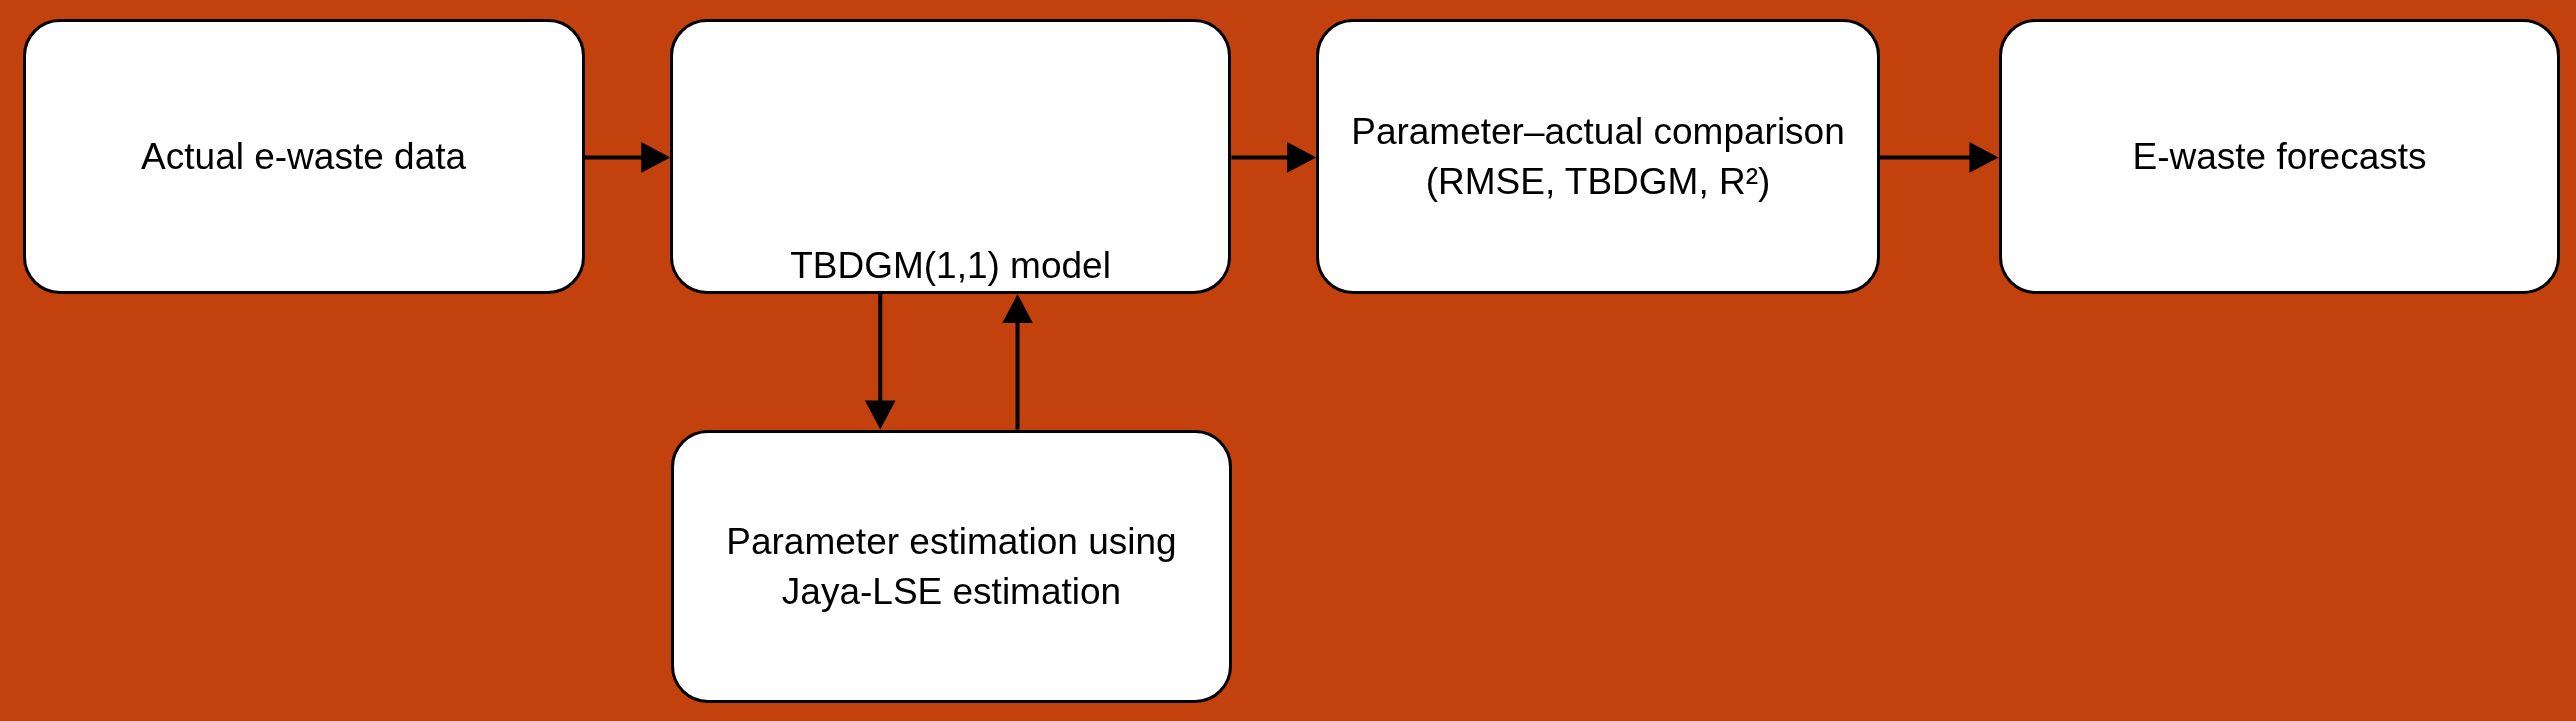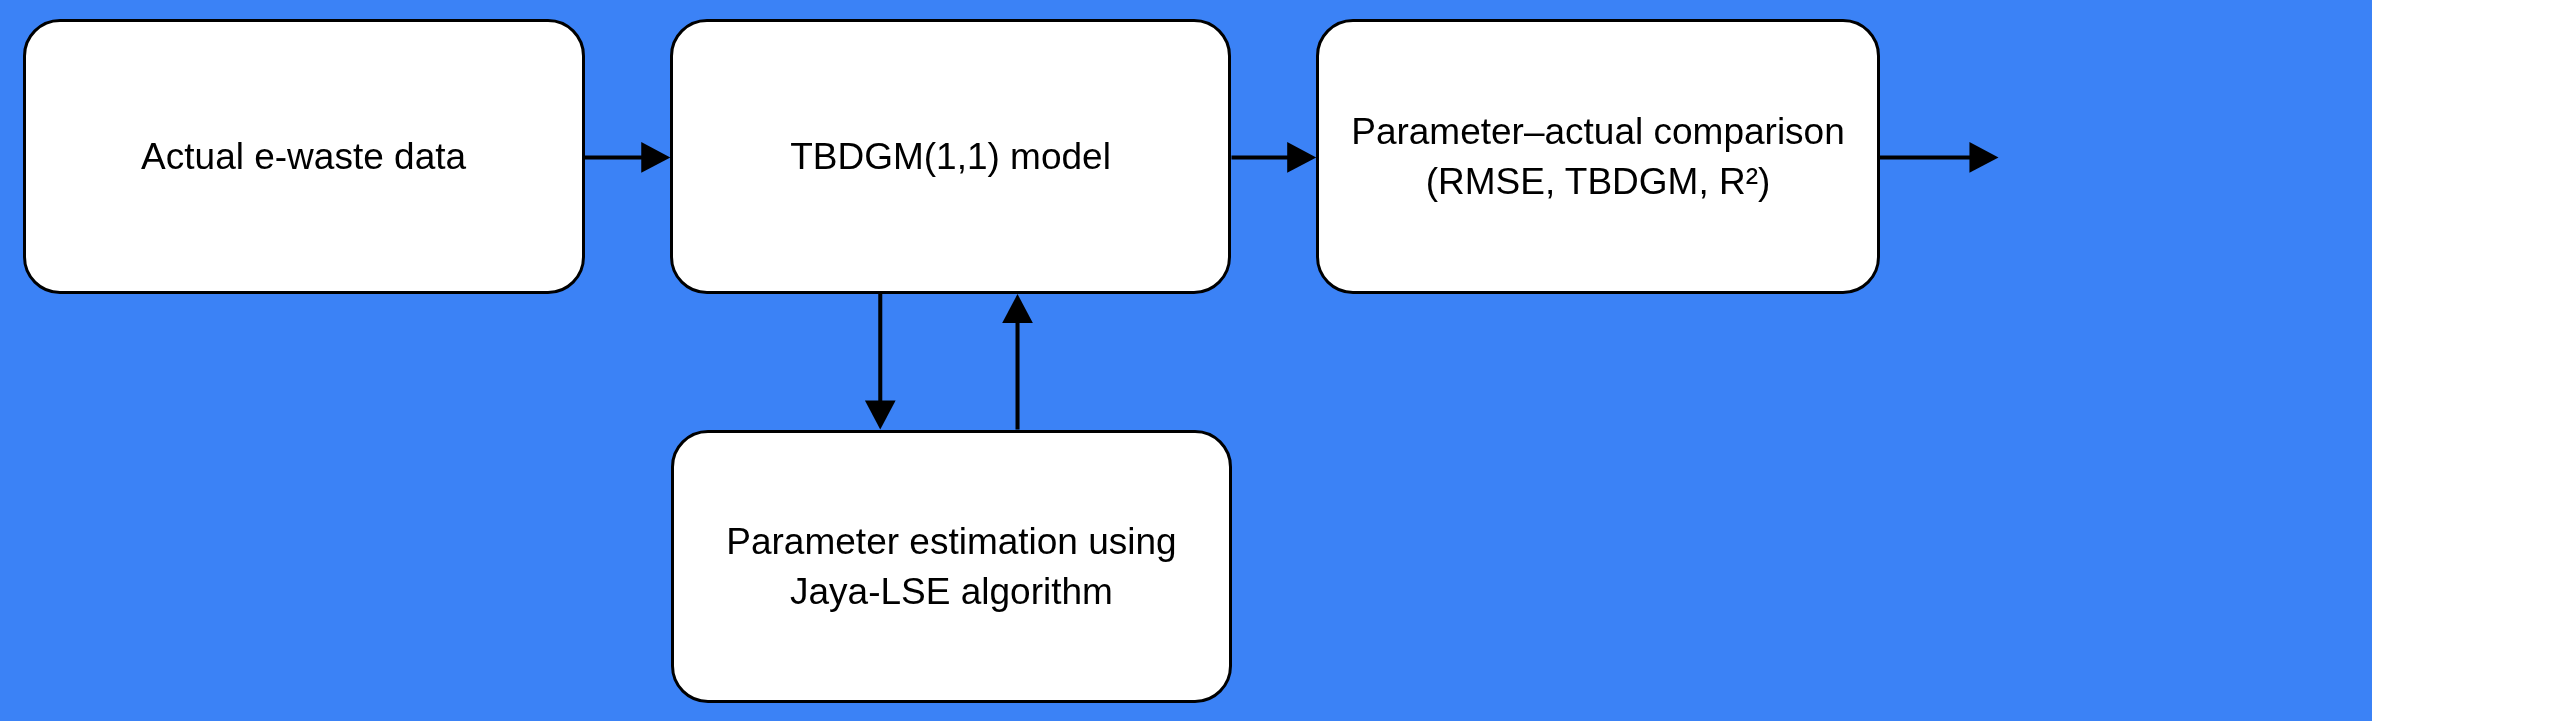--- a/index.html
+++ b/index.html
@@ -2,23 +2,23 @@
 <html style="font-size:13px"><head>
 <meta charset="utf-8">
 <style>
   html, body {
     margin: 0;
     padding: 0;
     background: #ffffff;
   }
   .canvas {
     position: relative;
-    width: 2372px;
+    width: 2576px;
     height: 721px;
-    background: #3b82f6;
+    background: #c2410c;
     font-family: "Liberation Sans", sans-serif;
     color: #000000;
     overflow: hidden;
   }
   .arrows-layer {
     position: absolute;
     left: 0;
     top: 0;
     width: 2576px;
     height: 721px;
@@ -32,21 +32,21 @@
     background: #ffffff;
     display: flex;
     align-items: center;
     justify-content: center;
     text-align: center;
     font-size: 37px;
     line-height: 1.35;
     padding: 0 8px;
   }
   .node-actual      { left: 22.6px;   top: 19.4px;  width: 562px; height: 275px; }
-  .node-model       { left: 670px;  top: 19.4px;  width: 561px; height: 275px; }
+  .node-model       { left: 670px;  top: 19.4px;  width: 561px; height: 275px; align-items: flex-end; }
   .node-comparison  { left: 1316px; top: 19.4px;  width: 564px; height: 275px; }
   .node-forecasts   { left: 1999px; top: 19.4px;  width: 561px; height: 275px; }
   .node-paramest    { left: 671px;  top: 430px; width: 561px; height: 273px; }
 </style>
 </head>
 <body>
 
 <div class="canvas">
 
   <svg class="arrows-layer" viewBox="0 0 3190 893" xmlns="http://www.w3.org/2000/svg" aria-hidden="true">
@@ -85,22 +85,25 @@
     <span>TBDGM(1,1) model</span>
   </div>
 
   <div class="node node-comparison">
     <span>
       <span>Parameter–actual comparison</span><br>
       <span>(RMSE, TBDGM, R²)</span>
     </span>
   </div>
 
+  <div class="node node-forecasts">
+    <span>E-waste forecasts</span>
+  </div>
 
   <div class="node node-paramest">
     <span>
       <span>Parameter estimation using</span><br>
-      <span>Jaya-LSE algorithm</span>
+      <span>Jaya-LSE estimation</span>
     </span>
   </div>
 
 </div>
 
 
 </body></html>

